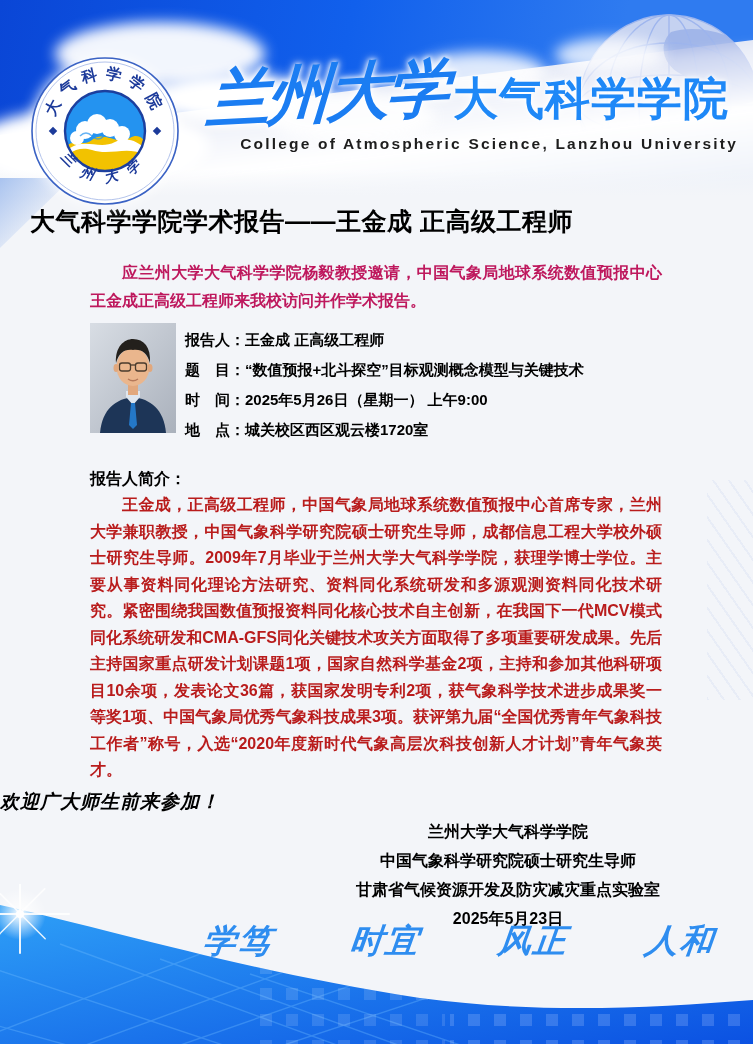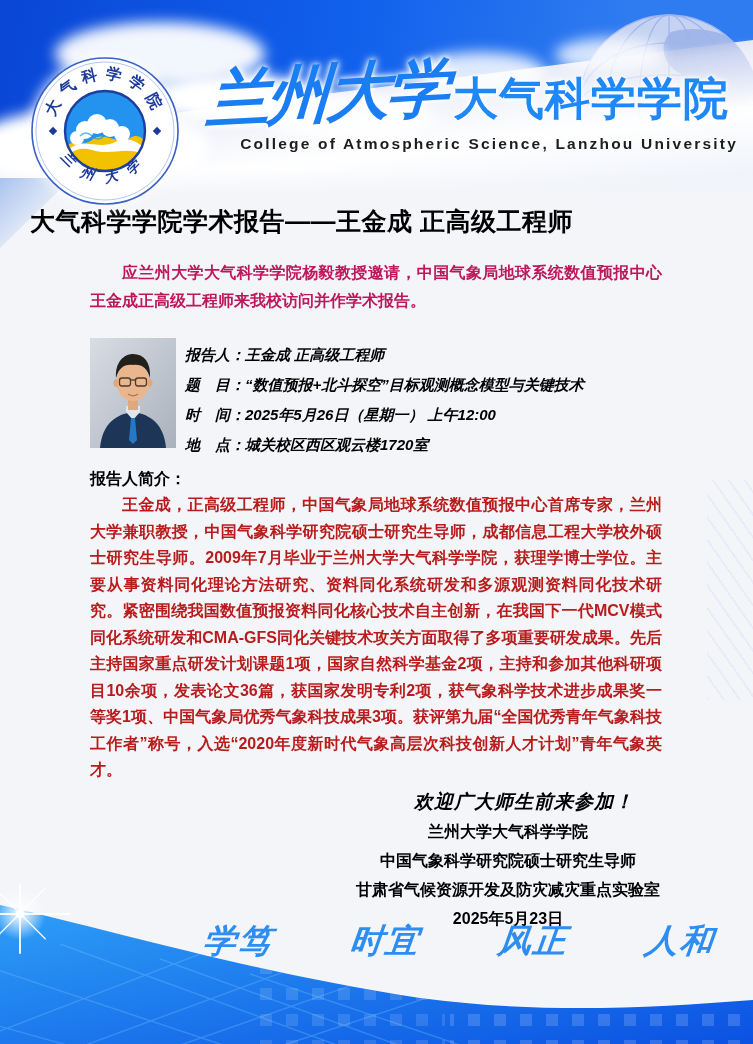--- a/index.html
+++ b/index.html
@@ -37,28 +37,28 @@
     text-shadow:0 0 5px #fff,0 0 10px #fff;}
   .collname{font-size:45px;font-weight:bold;color:#1e88f7;line-height:1;letter-spacing:1px;
     text-shadow:0 0 4px #fff,0 0 9px #fff;padding-bottom:4px;}
   .engname{margin-top:10px;text-align:right;font-size:15.5px;font-weight:bold;
     letter-spacing:2.2px;color:#1d1d1d;text-shadow:0 0 4px rgba(255,255,255,.9);}
   
   .rep-title{position:absolute;left:0;top:205px;width:603px;text-align:center;
     font-size:25px;font-weight:bold;color:#000;letter-spacing:.5px;}
   .intro{position:absolute;left:90px;top:259px;width:572px;
     font-size:16px;font-weight:600;line-height:28px;text-align:justify;text-indent:2em;color:#be185d;}
-  .info-row{position:absolute;left:90px;top:338px;display:flex;font-style:italic;}
+  .info-row{position:absolute;left:90px;top:323px;display:flex;}
   .photo{width:86px;height:110px;flex:0 0 86px;}
   .details{margin-left:9px;padding-top:2px;}
   .detail-line{font-size:15px;font-weight:bold;line-height:30px;white-space:nowrap;color:#000;}
   .bio-head{position:absolute;left:90px;top:469px;font-size:16px;font-weight:600;color:#000000;}
   .bio{position:absolute;left:90px;top:492px;width:572px;
     font-size:16px;font-weight:700;line-height:26.5px;text-align:justify;text-indent:2em;color:#b91c1c;}
-  .welcome{position:absolute;left:0;top:789px;width:634px;text-align:right;
+  .welcome{position:absolute;left:0;top:789px;width:634px;text-align:left;
     font-size:19px;font-weight:bold;font-style:italic;color:#000;letter-spacing:1px;}
   .signature{position:absolute;right:93px;top:817px;text-align:center;
     font-size:16px;font-weight:600;line-height:29px;color:#000;}
   
   .wave{position:absolute;left:0;bottom:0;width:753px;height:160px;}
   .slogans{position:absolute;left:203px;top:919px;width:512px;display:flex;
     justify-content:space-between;z-index:8;}
   .slogan{font-size:33px;font-weight:bold;font-style:italic;color:#2e8df0;
     letter-spacing:2px;transform:skewX(-6deg);}
 </style>
@@ -173,21 +173,21 @@
         <rect x="45.5" y="40" width="11" height="8" rx="2.5"></rect>
         <line x1="40.5" y1="42" x2="45.5" y2="42"></line>
       </g>
       <path d="M38,56 q5,3.5 10,0" fill="none" stroke="#b5795a" stroke-width="1.4"></path>
       <ellipse cx="26" cy="45" rx="2.5" ry="4" fill="#e2a87d"></ellipse>
       <ellipse cx="60" cy="45" rx="2.5" ry="4" fill="#e2a87d"></ellipse>
     </svg>
     <div class="details">
       <div class="detail-line"><span>报告人：</span><span>王金成 正高级工程师</span></div>
       <div class="detail-line"><span>题　目：</span><span>“数值预报+北斗探空”目标观测概念模型与关键技术</span></div>
-      <div class="detail-line"><span>时　间：</span><span>2025年5月26日（星期一） 上午12:00</span></div>
+      <div class="detail-line"><span>时　间：</span><span>2025年5月26日（星期一） 上午9:00</span></div>
       <div class="detail-line"><span>地　点：</span><span>城关校区西区观云楼1720室</span></div>
     </div>
   </div>
 
   <div class="bio-head">报告人简介：</div>
   <div class="bio">王金成，正高级工程师，中国气象局地球系统数值预报中心首席专家，兰州大学兼职教授，中国气象科学研究院硕士研究生导师，成都信息工程大学校外硕士研究生导师。2009年7月毕业于兰州大学大气科学学院，获理学博士学位。主要从事资料同化理论方法研究、资料同化系统研发和多源观测资料同化技术研究。紧密围绕我国数值预报资料同化核心技术自主创新，在我国下一代MCV模式同化系统研发和CMA-GFS同化关键技术攻关方面取得了多项重要研发成果。先后主持国家重点研发计划课题1项，国家自然科学基金2项，主持和参加其他科研项目10余项，发表论文36篇，获国家发明专利2项，获气象科学技术进步成果奖一等奖1项、中国气象局优秀气象科技成果3项。获评第九届“全国优秀青年气象科技工作者”称号，入选“2020年度新时代气象高层次科技创新人才计划”青年气象英才。</div>
 
   <div class="welcome">欢迎广大师生前来参加！</div>
 
   <div class="signature">

